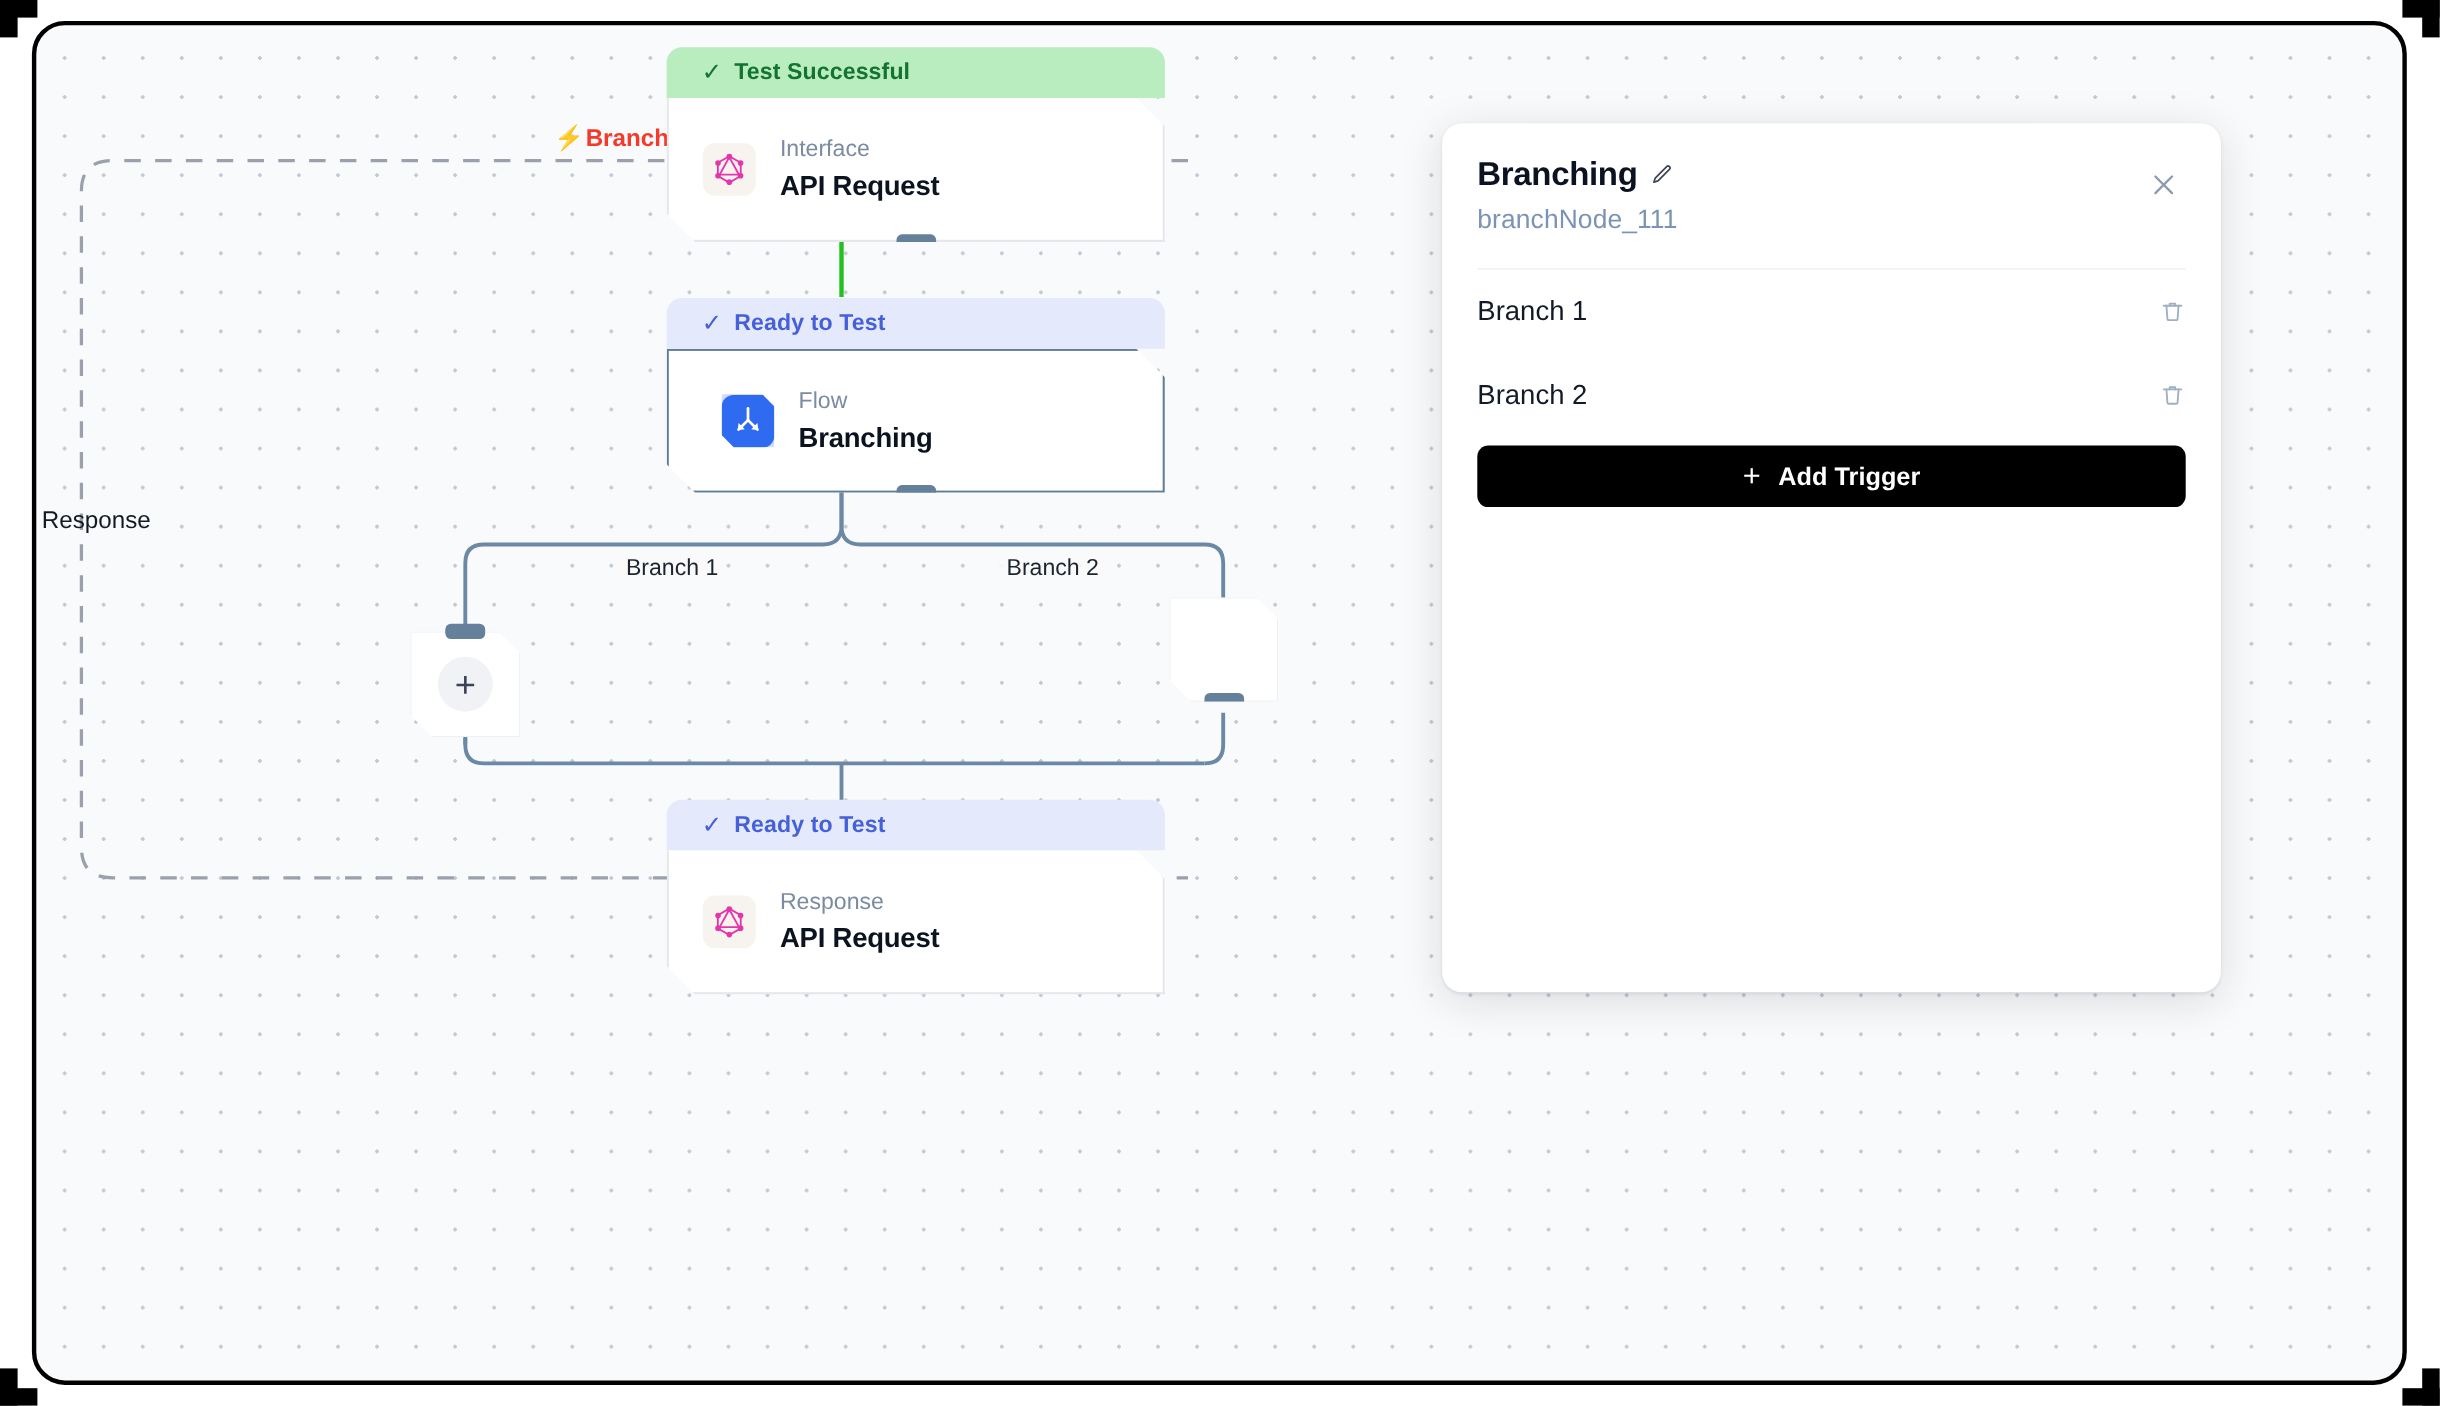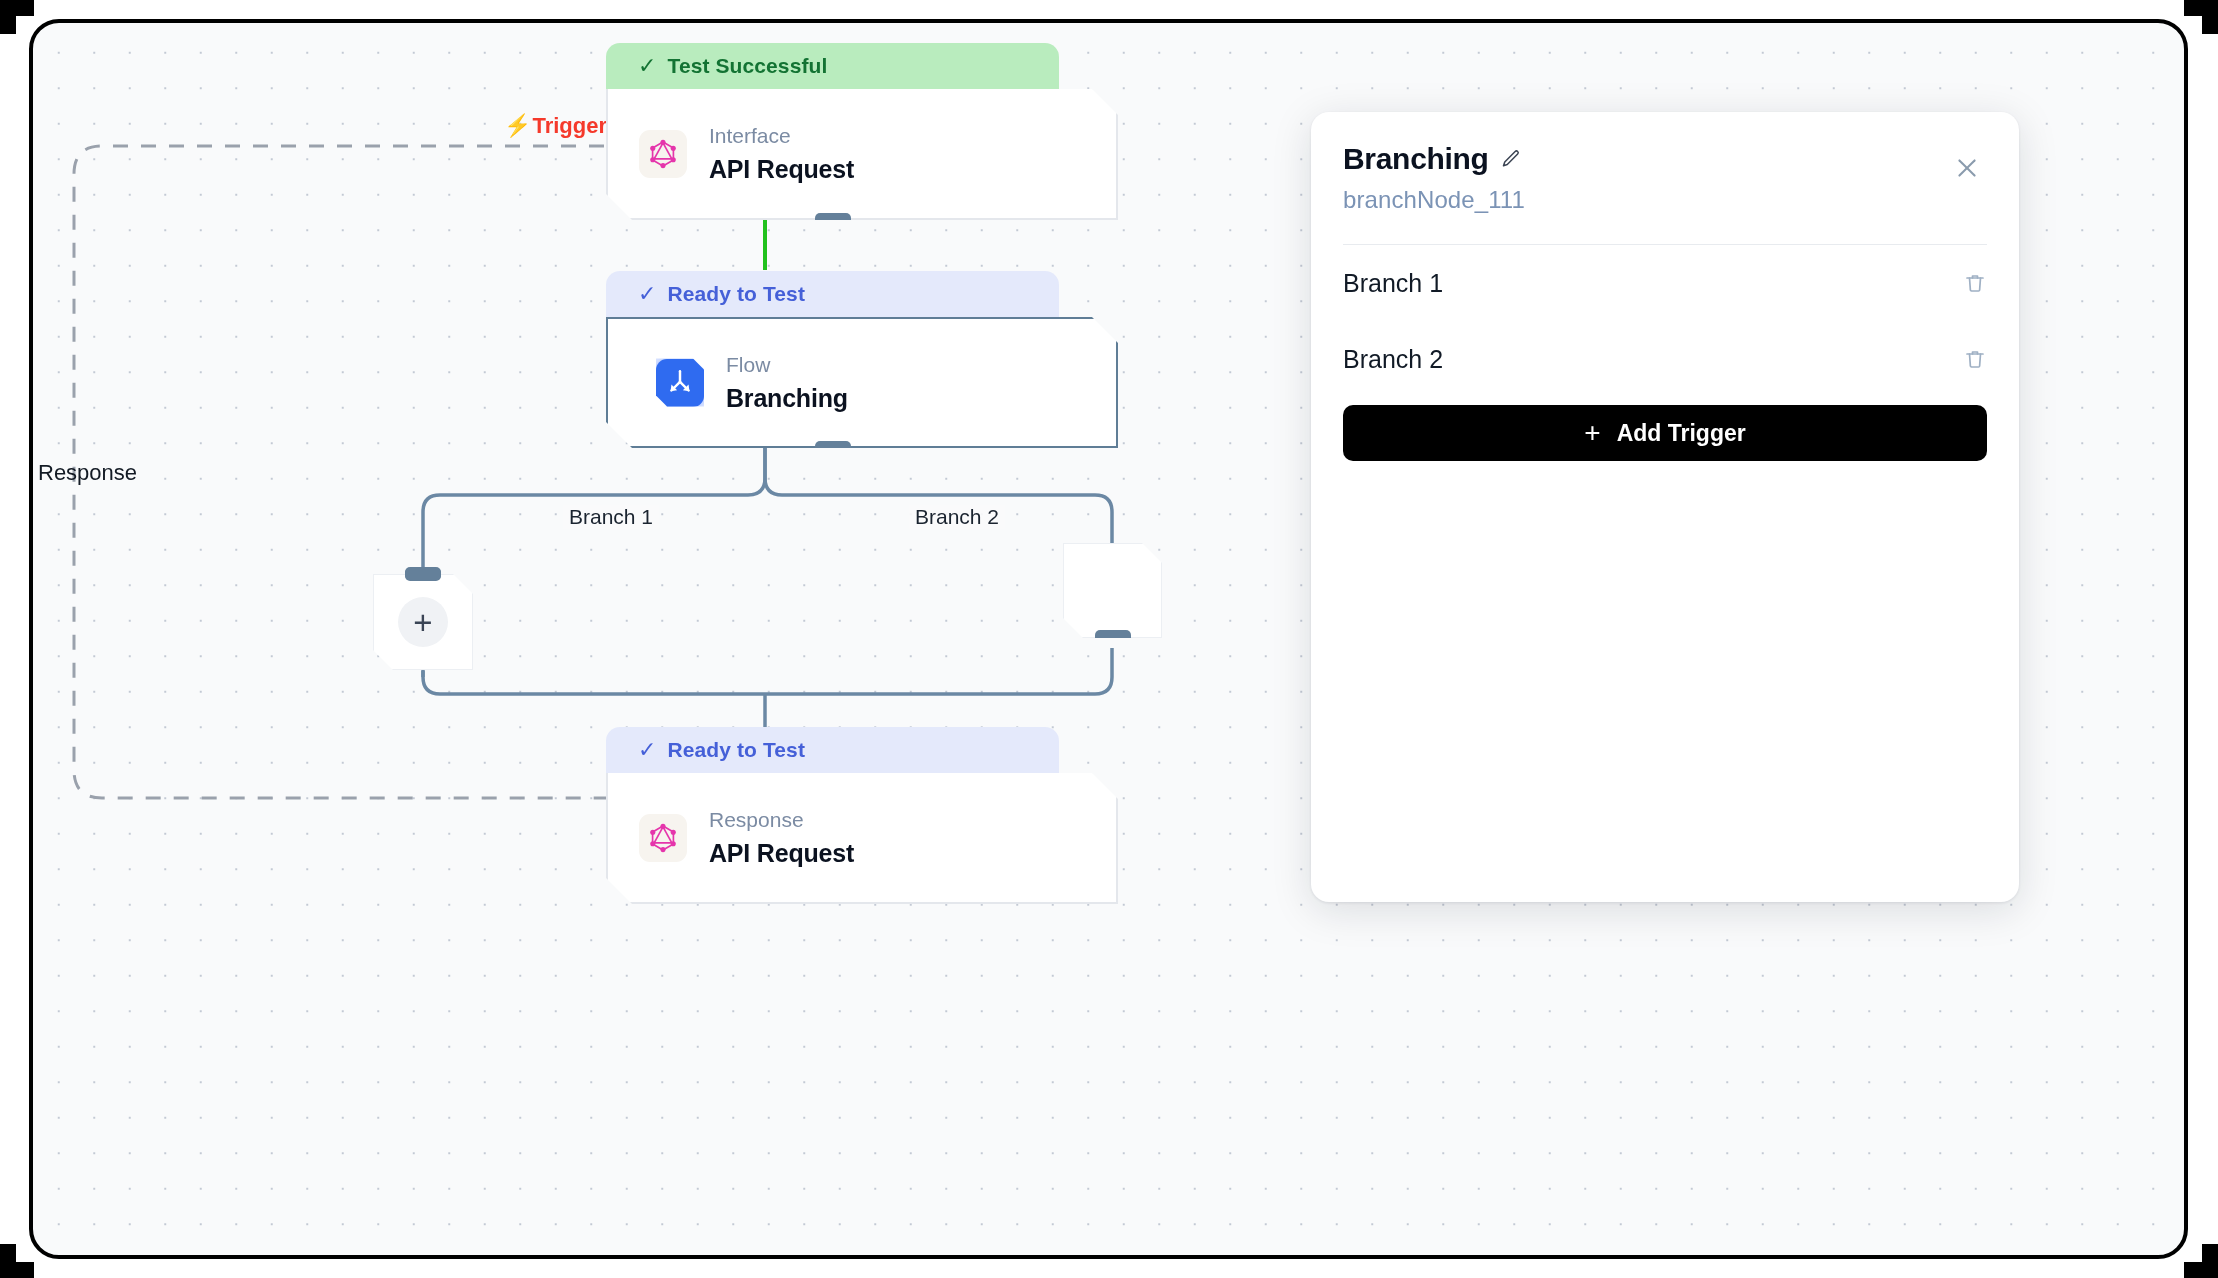--- a/index.html
+++ b/index.html
@@ -65,21 +65,21 @@
     letter-spacing: .1px;
   }
   .status-bar .tick { font-size: 22px; margin-right: 11px; font-weight: normal; }
   .status-bar.success { background: #b9ecbe; color: #137333; }
   .status-bar.ready   { background: #e4e9fb; color: #4560d8; }
 
   .node-body {
     background: #ffffff;
     border: 2px solid #e4e7ec;
     border-top: none;
-    width: 512px;
+    width: 453px;
     height: 131px;
     display: flex;
     align-items: center;
     padding-left: 31px;
     box-shadow: 0 2px 7px rgba(16,24,40,.06);
     
     clip-path: polygon(0 0, calc(100% - 26px) 0, 100% 26px, 100% 100%, 26px 100%, 0 calc(100% - 26px));
   }
   .node-body.selected {
     border: 2.5px solid #5f7d96;
@@ -277,21 +277,21 @@
 
       <path d="M 390 636 L 390 654 Q 390 654 390 654" fill="none" stroke="#6b88a4" stroke-width="0"></path>
 
       <path d="M 390 648 L 390 654 Q 390 671 407 671 L 1062 671" fill="none" stroke="#6b88a4" stroke-width="3.5"></path>
       <path d="M 1079 625 L 1079 654 Q 1079 671 1062 671" fill="none" stroke="#6b88a4" stroke-width="3.5"></path>
       <path d="M 732 671 L 732 713" fill="none" stroke="#6b88a4" stroke-width="3.5"></path>
     </svg>
 
     <div class="flow-label trigger" style="left:471px; top:90px;">
       <span class="bolt">⚡</span>
-      <span>Trigger</span>
+      <span>Branch</span>
     </div>
     <div class="flow-label response" style="left:5px; top:437px;">Response</div>
 
     <div class="edge-label" style="left:530px; top:482px;">Branch 1</div>
     <div class="edge-label" style="left:876px; top:482px;">Branch 2</div>
 
     <div class="node" style="left:573px; top:20px; width:453px;">
       <div class="status-bar success">
         <span class="tick">✓</span>
         <span>Test Successful</span>

